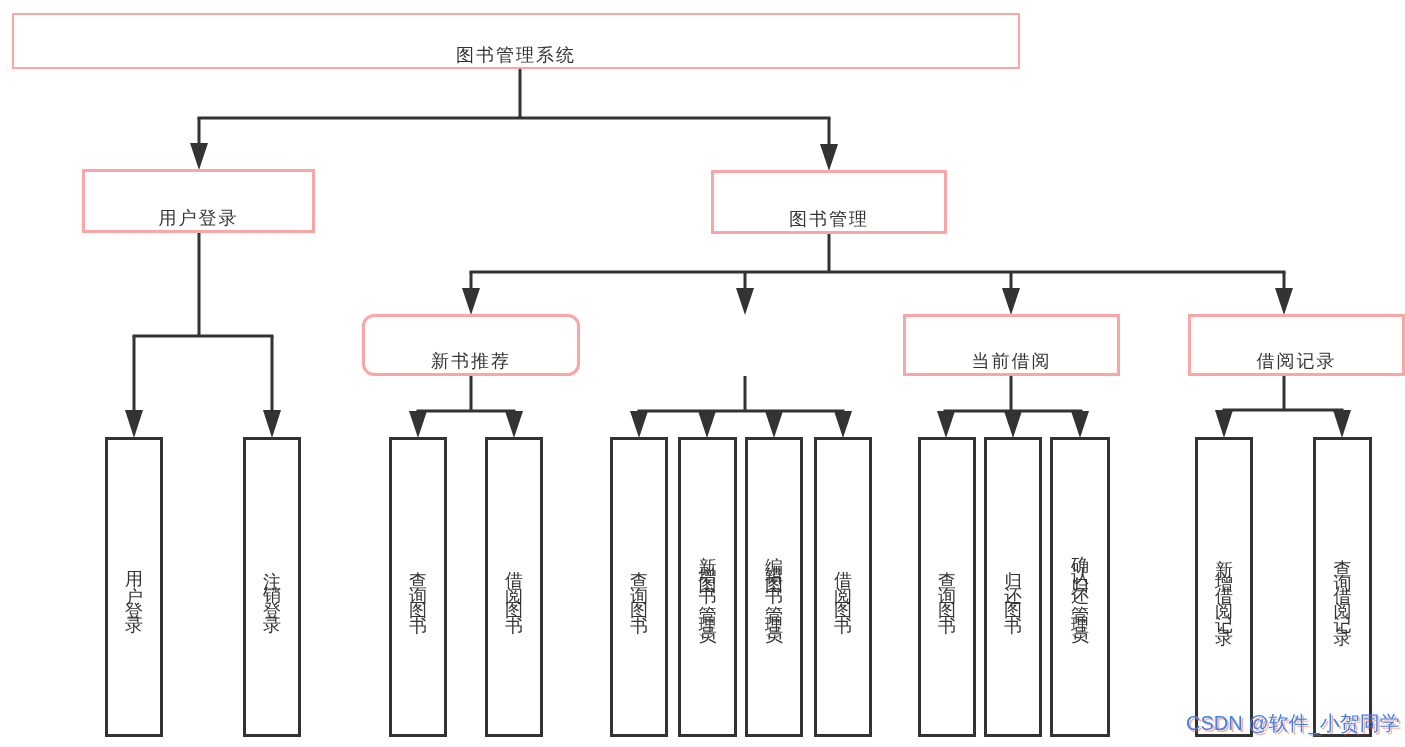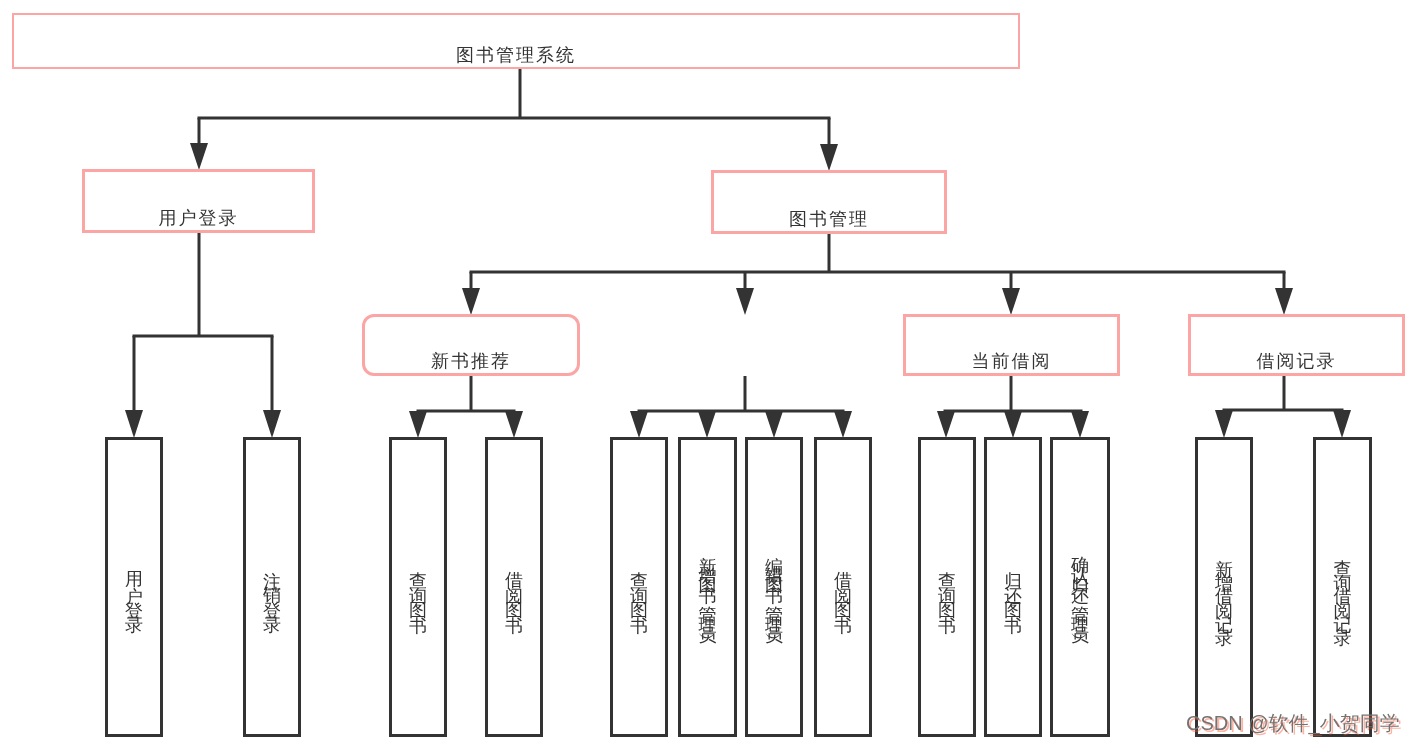--- a/index.html
+++ b/index.html
@@ -58,21 +58,21 @@
     line-height: 1;
     white-space: nowrap;
   }
   .leaf.long .vlabel { letter-spacing: 10px; }
   .leaf.med  .vlabel { letter-spacing: 14px; }
   #watermark {
     position: absolute;
     left: 1186px;
     top: 710px;
     font-size: 20px;
-    color: #737373;
+    color: #3b82f6;
     text-shadow: 2px 2px 0 rgba(252, 85, 49, 0.45);
     white-space: nowrap;
     z-index: 5;
   }
 </style>
 </head>
 <body>
 
 <div id="canvas">
 

